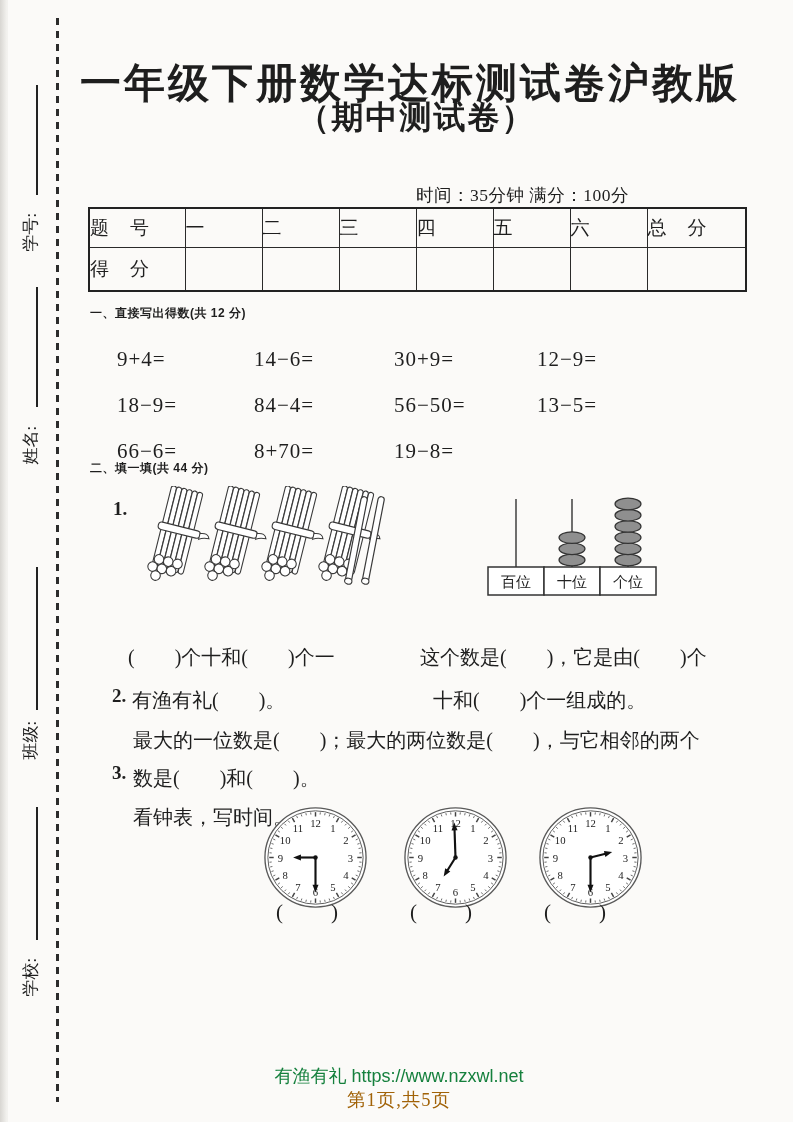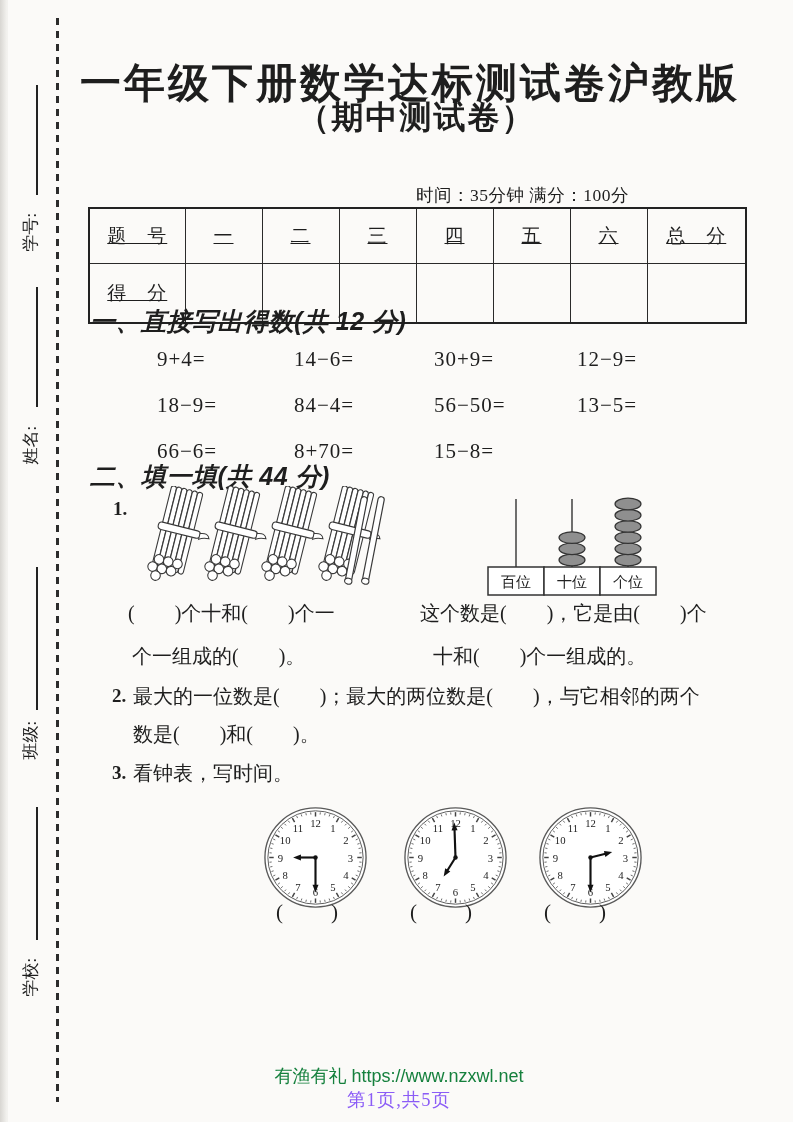--- a/index.html
+++ b/index.html
@@ -38,47 +38,46 @@
   }
   #exam-meta{
     left:300px;top:183px;width:445px;text-align:center;
     font-size:17.5px;letter-spacing:.5px;
   }
   table.score{
     border-collapse:collapse;table-layout:fixed;
     width:657px;border:2.4px solid #222;background:transparent;
   }
   table.score td{
-    border:1.3px solid #2a2a2a;text-align:center;
-    font-size:19px;padding:8px;letter-spacing:1px;text-decoration:underline;
+    border:1.3px solid #2a2a2a;text-align:left;
+    font-size:19px;padding:0;letter-spacing:1px;
   }
   tr.score-header td{height:38px;}
   tr.score-row td{height:42px;}
   .sec-heading{
-    font-size:25px;font-weight:700;letter-spacing:.5px;
+    font-size:12px;font-weight:700;letter-spacing:.5px;
     font-family:"Liberation Sans","DejaVu Sans",sans-serif;
-    font-style:italic;
   }
   #problems-grid{
     left:117px;top:336px;width:610px;
     display:grid;grid-template-columns:137px 140px 143px 150px;
-    grid-auto-rows:46px;align-items:center;margin-left:40px;
+    grid-auto-rows:46px;align-items:center;
   }
   .prob{font-size:21px;letter-spacing:1px;}
   .q-number{font-size:19px;font-weight:700;}
-  .q-text{font-size:20px;line-height:1.2;white-space:nowrap;}
+  .q-text{font-size:20px;line-height:1.2;white-space:nowrap;margin-top:44px;}
   .blank-paren{font-size:21px;letter-spacing:2px;text-align:center;width:84px;}
   #footer-watermark{
     left:88px;top:1064px;width:622px;text-align:center;
     font-size:18px;color:#15803d;
     font-family:"Liberation Sans","DejaVu Sans",sans-serif;
   }
   #footer-page{
     left:88px;top:1087px;width:622px;text-align:center;
-    font-size:18.5px;color:#8b5cf6;letter-spacing:1px;
+    font-size:18.5px;color:#a16207;letter-spacing:1px;
   }
   svg text{font-family:"Liberation Serif","DejaVu Serif",serif;}
 </style>
 </head>
 <body>
 
 <div id="page">
 
   <div id="left-edge" class="abs"></div>
   <div id="seal-dashed-line" class="abs"></div>
@@ -139,21 +138,21 @@
     <span class="prob">9+4=</span>
     <span class="prob">14−6=</span>
     <span class="prob">30+9=</span>
     <span class="prob">12−9=</span>
     <span class="prob">18−9=</span>
     <span class="prob">84−4=</span>
     <span class="prob">56−50=</span>
     <span class="prob">13−5=</span>
     <span class="prob">66−6=</span>
     <span class="prob">8+70=</span>
-    <span class="prob">15−8=</span>
+    <span class="prob">19−8=</span>
   </div>
 
   <div class="abs sec-heading" style="left:90px;top:460px">二、填一填(共 44 分)</div>
 
   <div class="abs q-number" style="left:113px;top:498px">1.</div>
   <div class="abs" id="sticks-figure" style="left:146px;top:486px"><svg viewBox="0 0 246 120" width="246" height="120">
         <g transform="translate(4,2) rotate(14 26 55)">
           <rect x="8" y="0" width="5.2" height="84" rx="2.6" fill="#fff" stroke="#3a3a3a" stroke-width="1.1"></rect>
           <rect x="13.4" y="0" width="5.2" height="84" rx="2.6" fill="#fff" stroke="#3a3a3a" stroke-width="1.1"></rect>
           <rect x="18.8" y="0" width="5.2" height="84" rx="2.6" fill="#fff" stroke="#3a3a3a" stroke-width="1.1"></rect>
@@ -246,21 +245,21 @@
         <ellipse cx="148" cy="41.6" rx="13" ry="5.8" fill="#8f8f8f" stroke="#333333" stroke-width="1.2"></ellipse>
         <ellipse cx="148" cy="30.400000000000006" rx="13" ry="5.8" fill="#8f8f8f" stroke="#333333" stroke-width="1.2"></ellipse>
         <ellipse cx="148" cy="19.200000000000003" rx="13" ry="5.8" fill="#8f8f8f" stroke="#333333" stroke-width="1.2"></ellipse>
         <ellipse cx="148" cy="8" rx="13" ry="5.8" fill="#8f8f8f" stroke="#333333" stroke-width="1.2"></ellipse>
         <rect x="120" y="71" width="56" height="28" fill="#fff" stroke="#333" stroke-width="1.5"></rect>
         <text x="148" y="86" text-anchor="middle" dominant-baseline="central" font-size="15" fill="#222">个位</text>
       </svg></div>
 
   <div class="abs q-text" style="left:128px;top:601px">(　　)个十和(　　)个一</div>
   <div class="abs q-text" style="left:420px;top:601px">这个数是(　　)，它是由(　　)个</div>
-  <div class="abs q-text" style="left:132px;top:644px">个一组成的(　　)。</div>
+  <div class="abs q-text" style="left:132px;top:644px">有渔有礼(　　)。</div>
   <div class="abs q-text" style="left:433px;top:644px">十和(　　)个一组成的。</div>
 
   <div class="abs q-number" style="left:112px;top:685px">2.</div>
   <div class="abs q-text" style="left:133px;top:684px">最大的一位数是(　　)；最大的两位数是(　　)，与它相邻的两个</div>
   <div class="abs q-text" style="left:133px;top:722px">数是(　　)和(　　)。</div>
 
   <div class="abs q-number" style="left:112px;top:762px">3.</div>
   <div class="abs q-text" style="left:133px;top:761px">看钟表，写时间。</div>
 
   <div class="abs" style="left:262px;top:805px"><svg viewBox="0 0 110 108" width="107" height="105">

